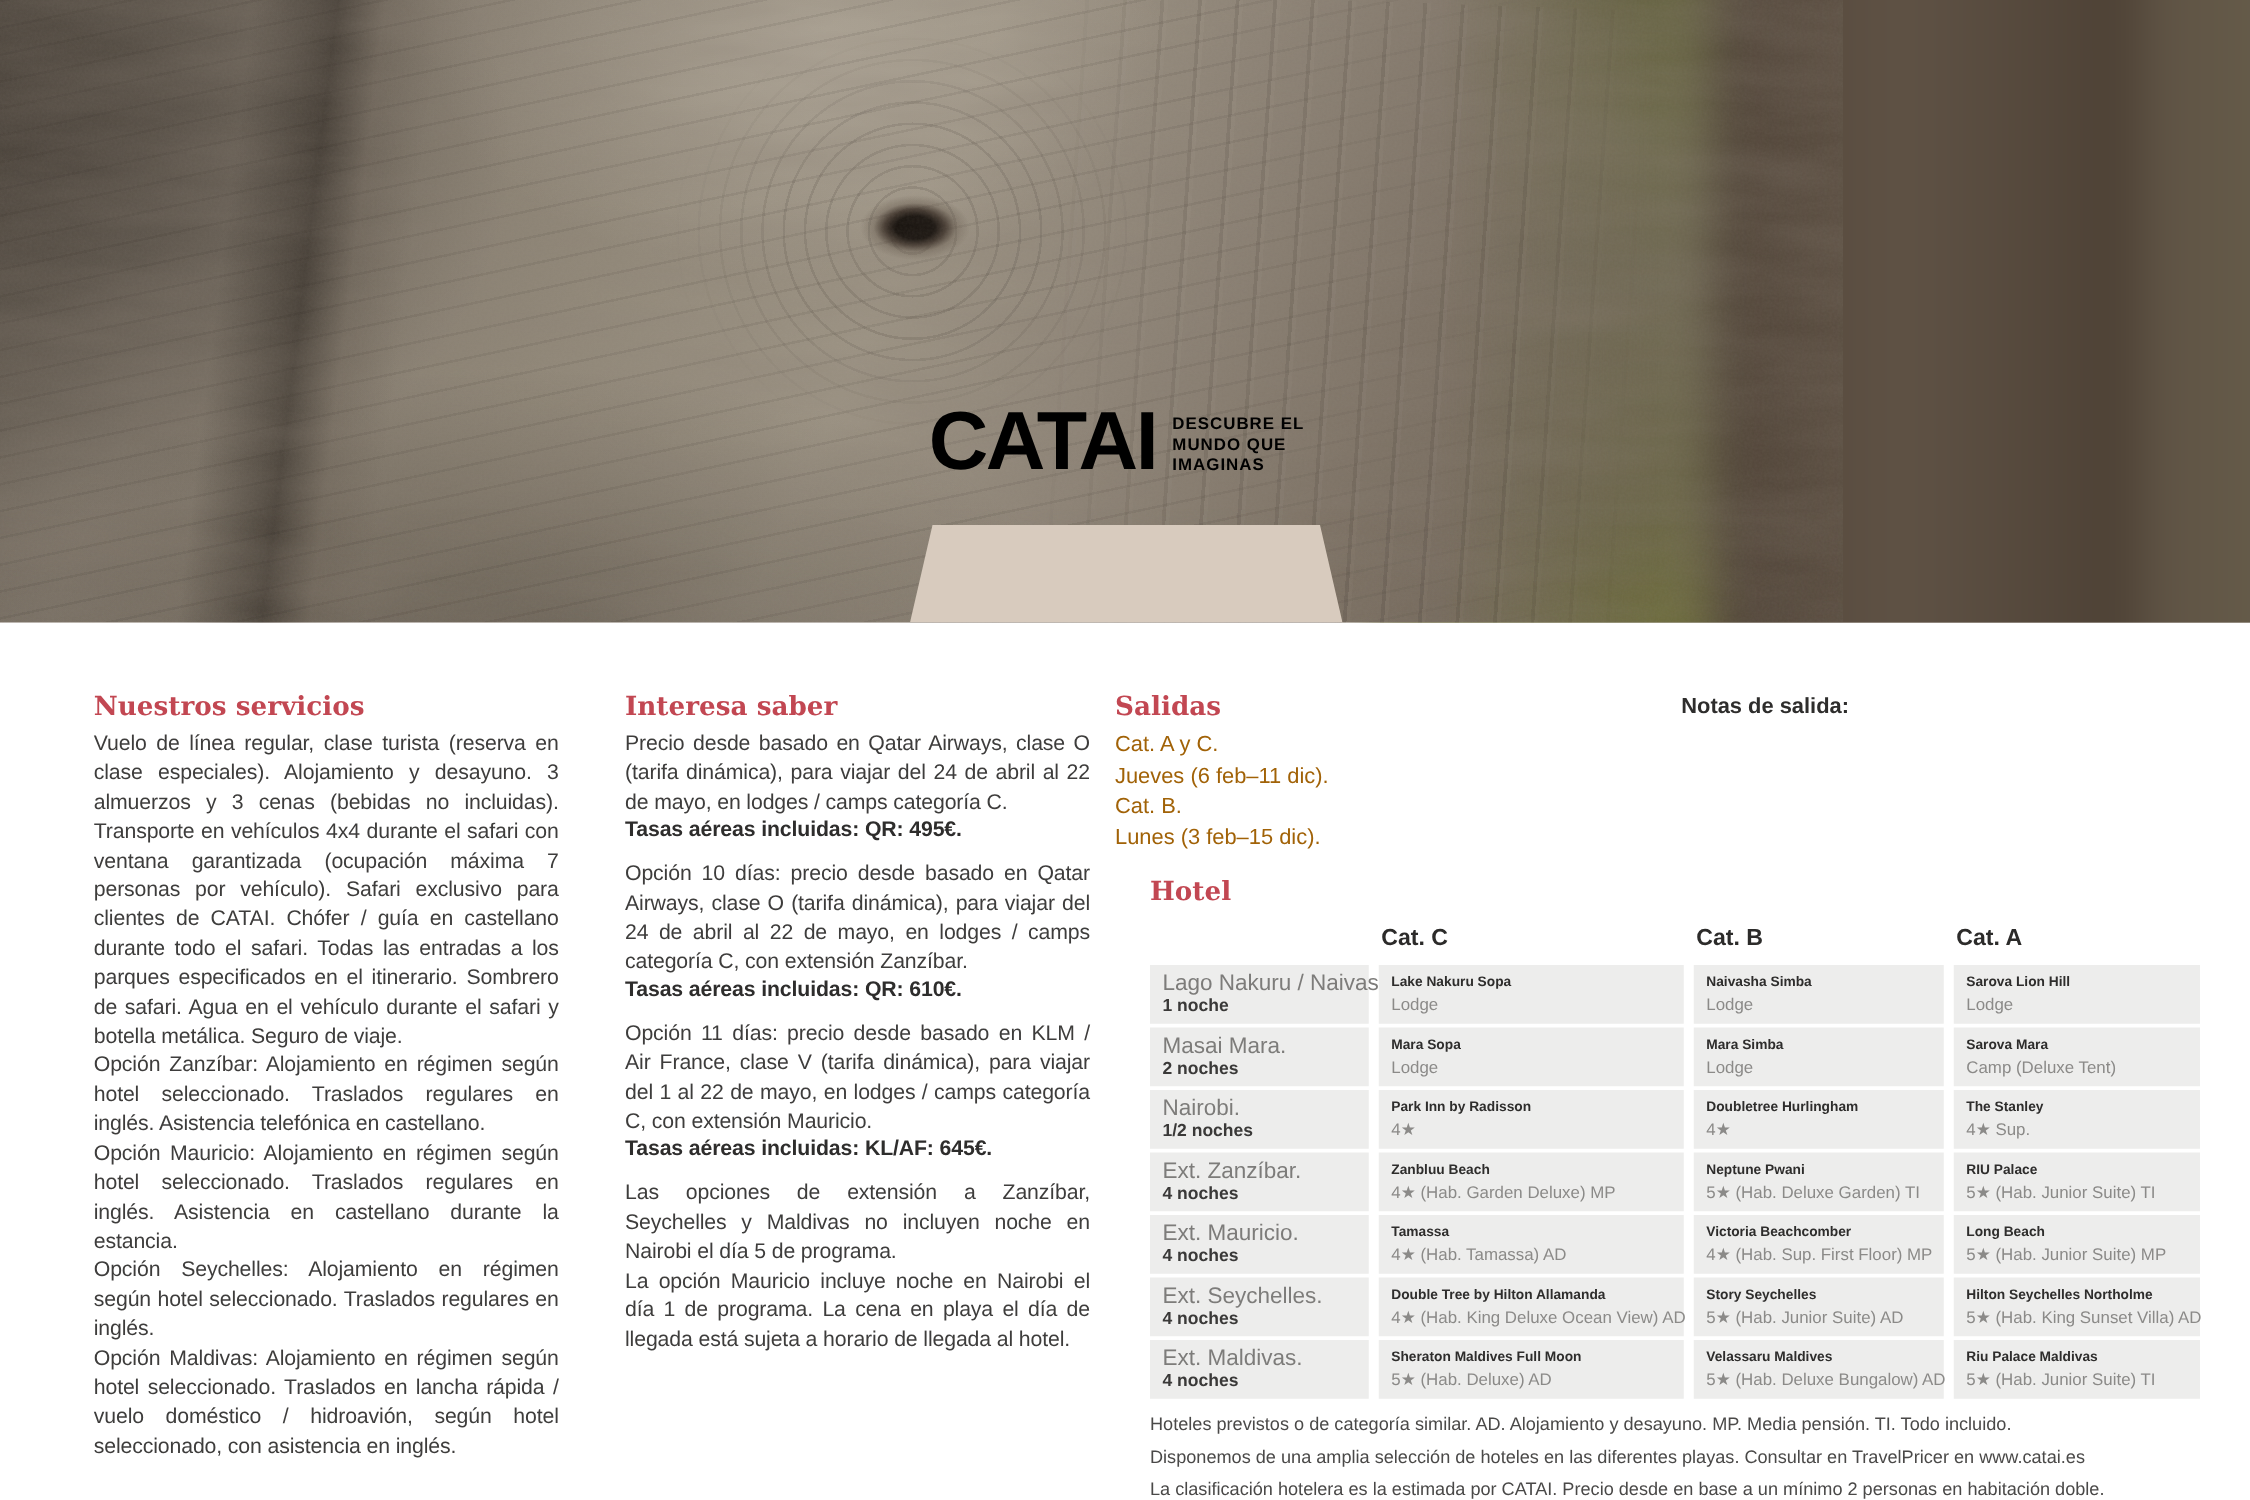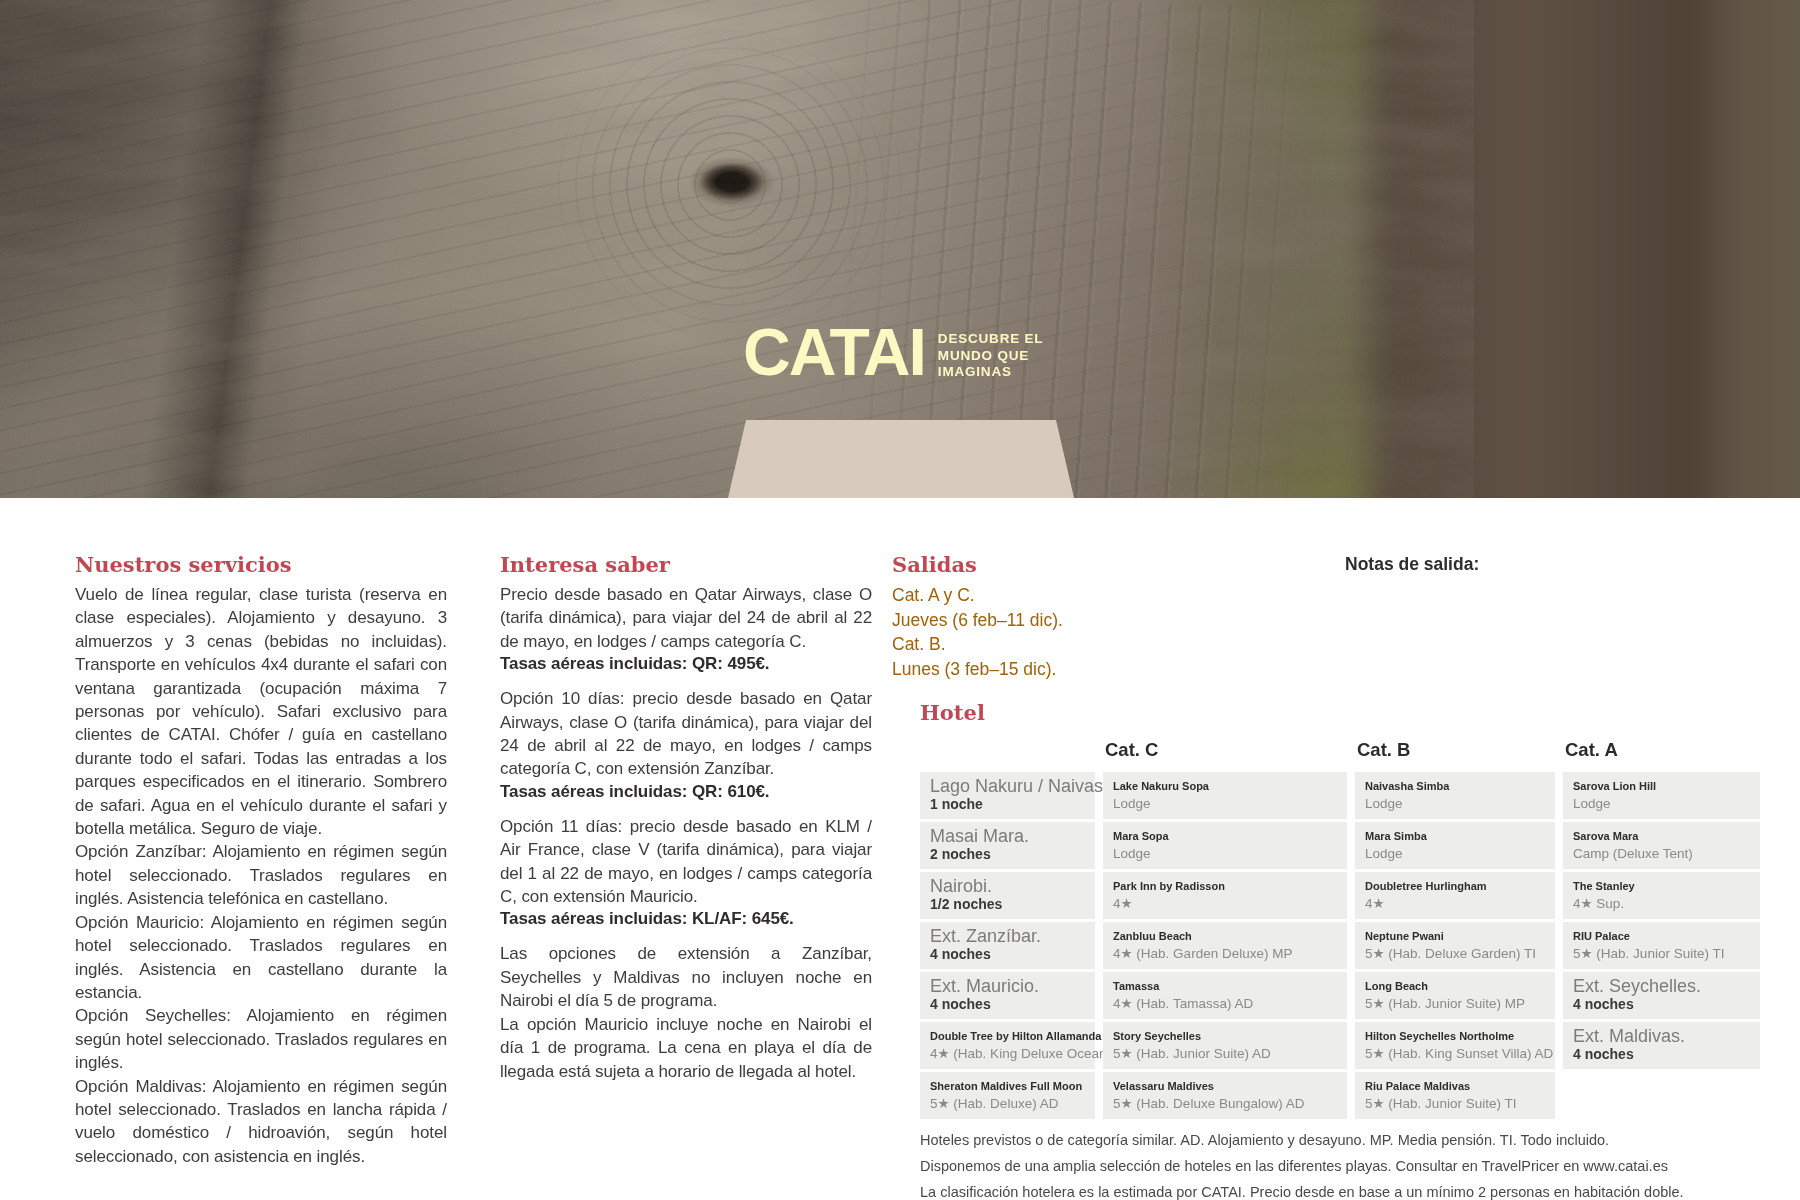--- a/index.html
+++ b/index.html
@@ -35,21 +35,21 @@
   .bg-right{position:absolute;left:1130px;top:-20px;width:700px;height:540px;filter:blur(16px);transform:scale(1.1);}
   .bg-right .base{position:absolute;inset:0;background:linear-gradient(180deg,#62603c 0%,#6e6a4c 22%,#716a55 45%,#6b6648 75%,#6f7038 100%);}
   .bg-right .trunk{position:absolute;left:250px;top:0;width:310px;height:100%;
         background:linear-gradient(90deg,#514539 0%,#5f5245 45%,#4c4034 100%);}
   .bg-right .edge{position:absolute;left:560px;top:0;width:140px;height:100%;background:linear-gradient(90deg,#5e5244,#69604c);}
   .hero svg.noise{position:absolute;left:0;top:0;}
 
   .trapezoid{position:absolute;left:720px;top:420px;width:358px;height:78px;background:#d8cbbe;
         clip-path:polygon(26px 0,336px 0,354px 78px,8px 78px);}
 
-  .logo{position:absolute;left:743px;top:322px;display:flex;align-items:flex-start;color:#fef9c3;}
+  .logo{position:absolute;left:743px;top:322px;display:flex;align-items:flex-start;color:#000000;}
   .logo .word{font-size:66px;font-weight:800;letter-spacing:-2px;line-height:.92;
         font-family:"Liberation Sans",sans-serif;}
   .logo .tag{margin-left:13px;margin-top:9px;font-size:13.5px;font-weight:bold;letter-spacing:.8px;line-height:16.5px;}
 
   
   .rhead{font-family:"DejaVu Serif",serif;font-weight:bold;color:#c24752;font-size:21px;margin:0 0 6px 0;}
   .col{position:absolute;top:552px;}
   .col1{left:75px;width:372px;}
   .col2{left:500px;width:372px;}
   .col3{left:892px;width:300px;}
@@ -225,20 +225,24 @@
         </div>
         <div class="hcell">
           <div class="loc">Ext. Mauricio.</div>
           <div class="nights">4 noches</div>
         </div>
         <div class="hcell">
           <div class="hname">Tamassa</div>
           <div class="hdet">4★ (Hab. Tamassa) AD</div>
         </div>
         <div class="hcell">
+          <div class="hname">Victoria Beachcomber</div>
+          <div class="hdet">4★ (Hab. Sup. First Floor) MP</div>
+        </div>
+        <div class="hcell">
           <div class="hname">Long Beach</div>
           <div class="hdet">5★ (Hab. Junior Suite) MP</div>
         </div>
         <div class="hcell">
           <div class="loc">Ext. Seychelles.</div>
           <div class="nights">4 noches</div>
         </div>
         <div class="hcell">
           <div class="hname">Double Tree by Hilton Allamanda</div>
           <div class="hdet">4★ (Hab. King Deluxe Ocean View) AD</div>

